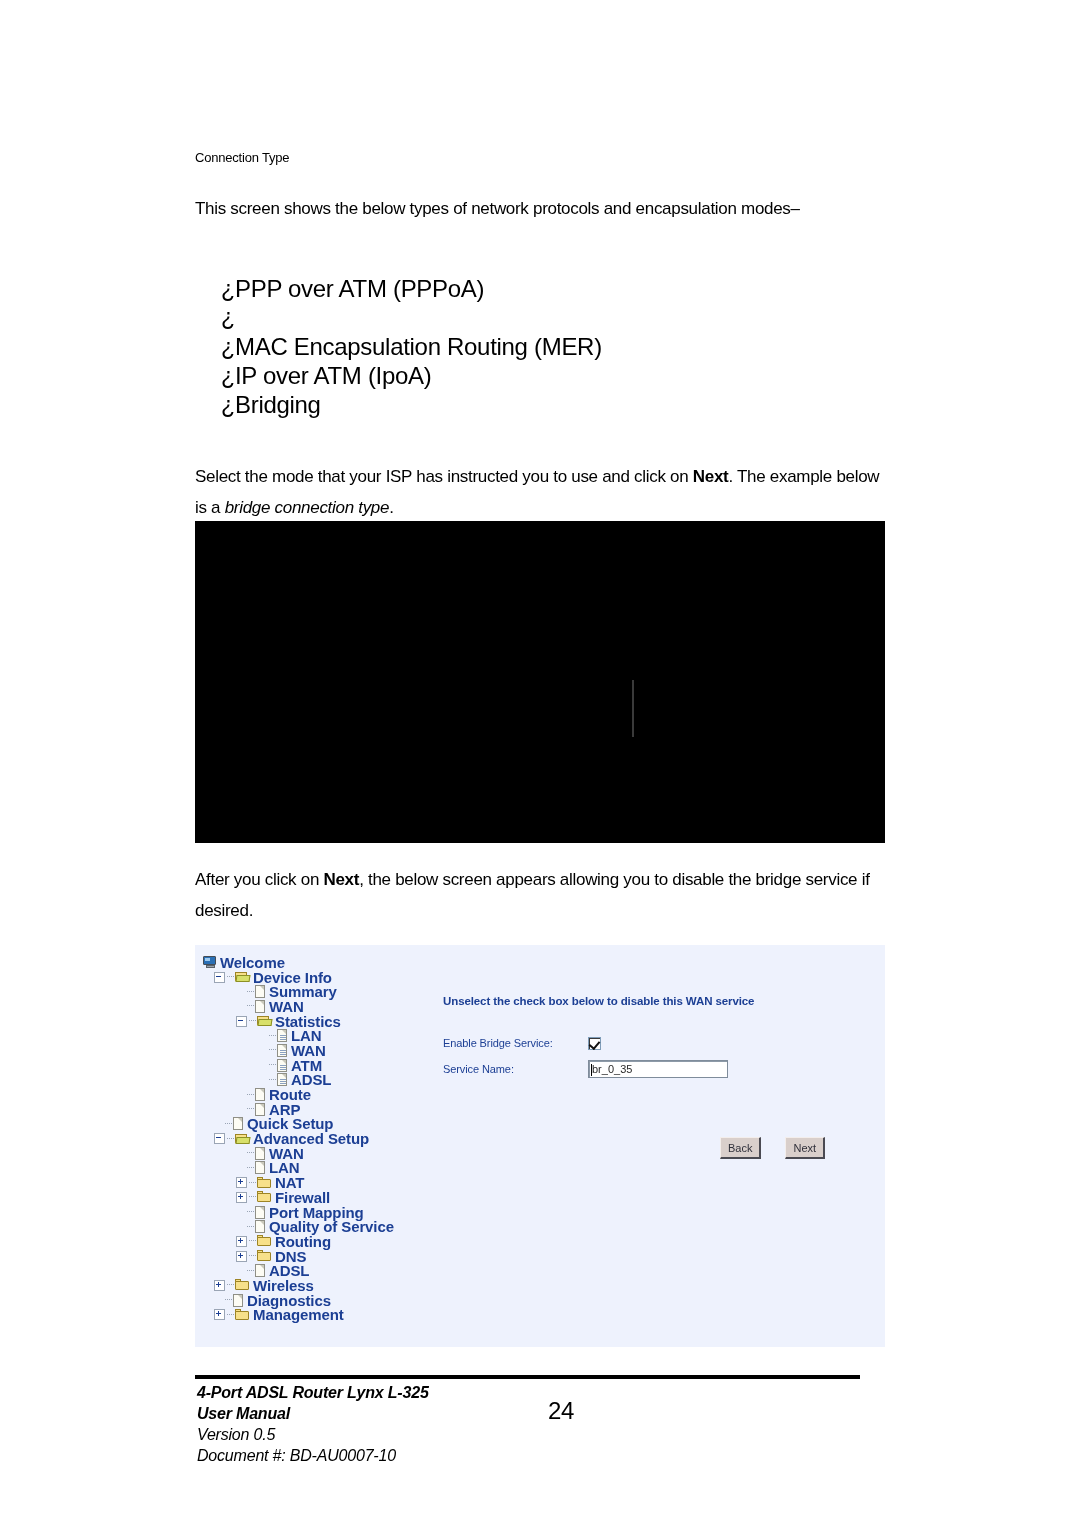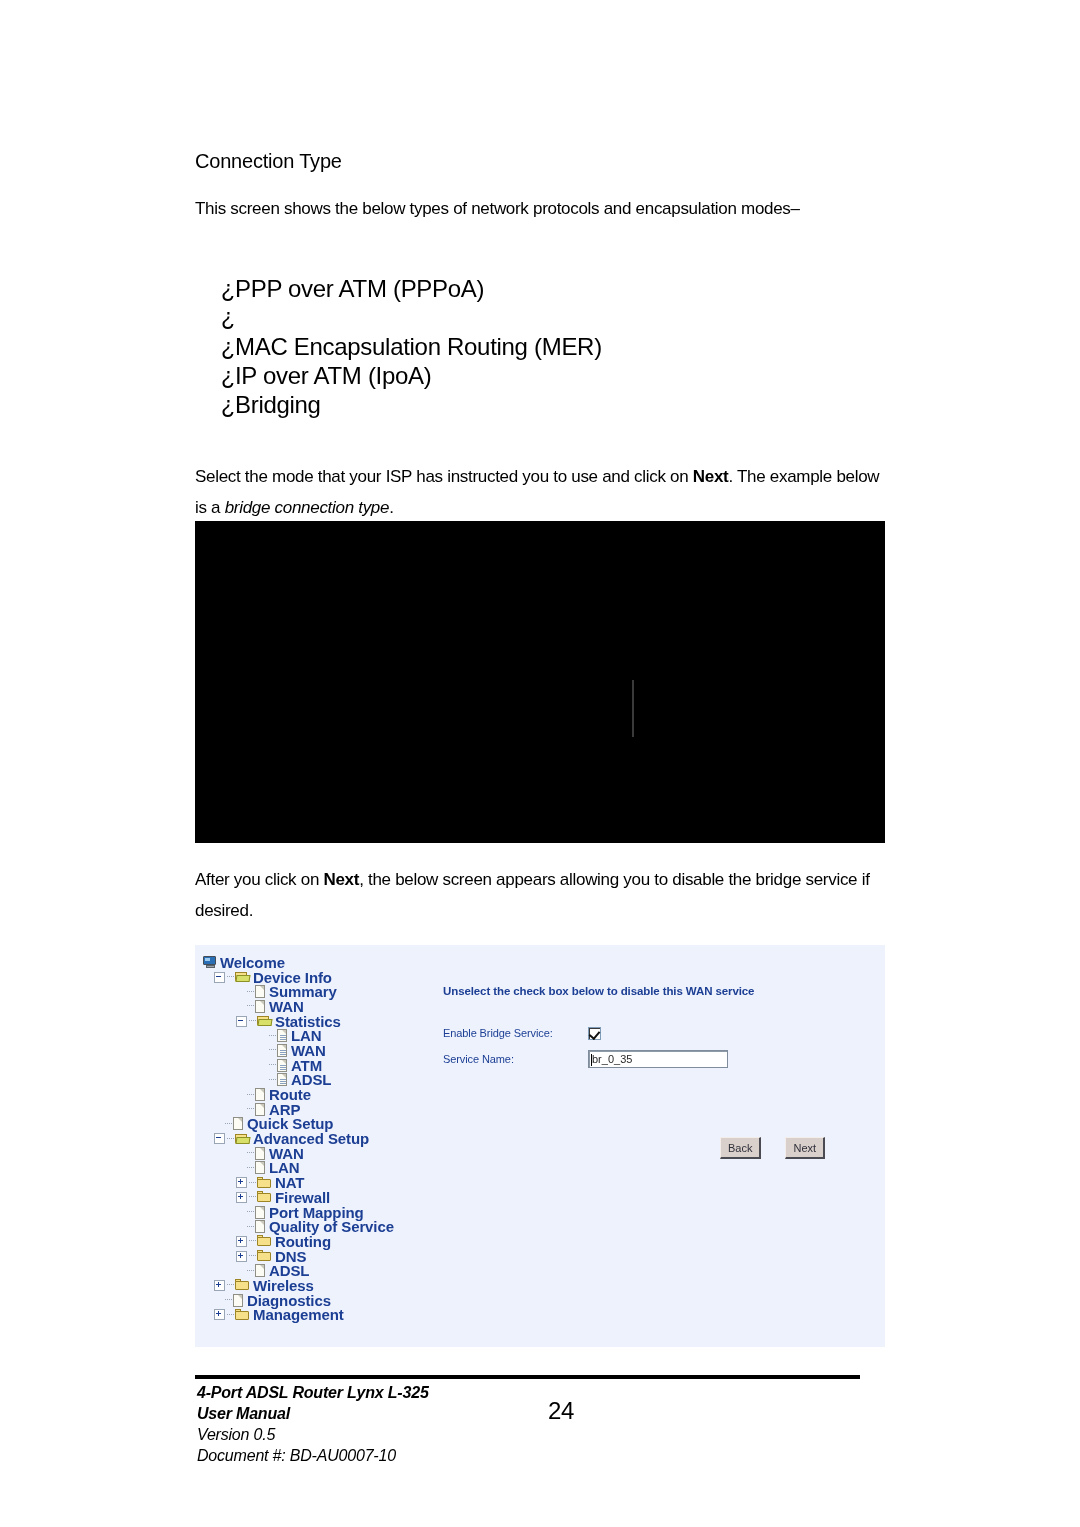--- a/index.html
+++ b/index.html
@@ -21,21 +21,21 @@
     left: 0; top: 0;
     width: 1080px;
     height: 1527px;
   }
 
   
   .doc-heading {
     position: absolute;
     left: 195px;
     top: 150px;
-    font-size: 20px;
+    font-size: 13px;
     letter-spacing: -0.2px;
     white-space: nowrap;
   }
 
   .para {
     position: absolute;
     left: 195px;
     font-size: 17px;
     line-height: 31px;
     letter-spacing: -0.3px;
@@ -264,20 +264,21 @@
     left: 248px;
     top: 40px;
     width: 430px;
   }
   .pane-title {
     font-size: 11.5px;
     font-weight: bold;
     color: #1c3f94;
     letter-spacing: -0.1px;
     margin-bottom: 23px;
+    margin-top: 10px;
   }
   .field-row {
     display: flex;
     align-items: center;
     height: 26px;
   }
   .field-label {
     width: 145px;
     font-size: 11px;
     color: #1c3f94;

